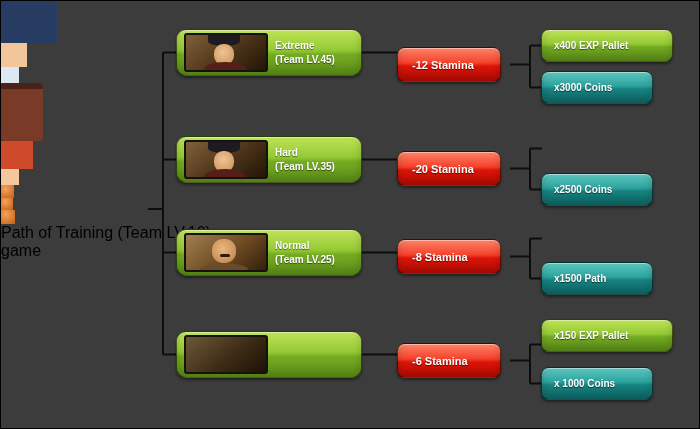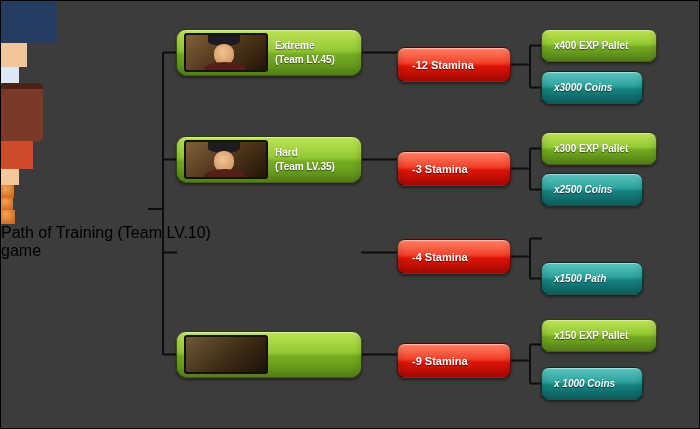--- a/index.html
+++ b/index.html
@@ -17,24 +17,24 @@
     border:1px solid rgba(0,0,0,.6);
     box-shadow:inset 0 1px 0 rgba(255,255,255,.45),inset 0 -6px 10px rgba(0,0,0,.18),0 2px 3px rgba(0,0,0,.45);
     color:#fff;font-weight:bold;text-shadow:0 1px 1px rgba(0,0,0,.55);
   }
   .green-bg{background:linear-gradient(to bottom,#bfe457 0%,#94c934 45%,#74aa22 55%,#629719 100%);}
   .red-bg{background:linear-gradient(to bottom,#ff8468 0%,#f4412b 45%,#dd1508 55%,#c00c03 100%);}
   .teal-bg{background:linear-gradient(to bottom,#5cc6bf 0%,#2da39e 45%,#178481 55%,#0f6f6d 100%);}
 
   .stage-node{left:175px;width:186px;height:47px;}
   .stage-text{display:flex;flex-direction:column;font-size:10px;line-height:14px;}
-  .stamina-node{left:396px;width:114px;height:35px;font-size:11px;border-radius:8px;}
+  .stamina-node{left:396px;width:104px;height:35px;font-size:11px;border-radius:8px;}
   .reward-node{left:540px;height:33px;font-size:10px;border-radius:8px;padding:3px 5px;}
-  .reward-exp{width:116px;}
-  .reward-coin{width:102px;font-style:italic;}
+  .reward-exp{width:132px;}
+  .reward-coin{width:112px;}
 
   
   .portrait{position:relative;flex:0 0 auto;width:80px;height:35px;border:2px solid #15120e;
     border-radius:3px;overflow:hidden;}
   .portrait .p-face{position:absolute;border-radius:45%;}
   .portrait .p-hat{position:absolute;background:#1d1b20;border-radius:0 0 45% 45%;}
   .portrait .p-body{position:absolute;border-radius:50% 50% 0 0;}
   .p-warrior{background:linear-gradient(140deg,#80603a 0%,#4c3319 55%,#221507 100%);}
   .p-warrior .p-face{left:28px;top:9px;width:20px;height:21px;background:radial-gradient(circle at 45% 40%,#f0c493,#c78e58);}
   .p-warrior .p-hat{left:22px;top:0;width:32px;height:11px;}
@@ -150,62 +150,67 @@
     </div>
     <div class="stage-text">
       <span>Hard</span>
       <span>(Team LV.35)</span>
     </div>
   </div>
   <div class="node red-bg stamina-node" style="top:150px">
     <div class="stamina-icon">
         <div class="bun"></div>
       </div>
-    <span>-3 Stamina</span>
-  </div>
-  <div class="node green-bg reward-node reward-exp" style="top:131px">
-    <div class="item-icon">
-        <div class="exp-swirl"></div>
-      </div>
-    <span>x300 EXP Pallet</span>
+    <span>-20 Stamina</span>
   </div>
   <div class="node teal-bg reward-node reward-coin" style="top:172px">
     <div class="item-icon">
         <div class="coin c1"></div>
         <div class="coin c2"></div>
       </div>
     <span>x2500 Coins</span>
   </div>
 
+  <div class="node green-bg stage-node" style="top:228px">
+    <div class="portrait p-brawler">
+      <div class="p-face"></div>
+      <div class="p-hat"></div>
+      <div class="p-body"></div>
+    </div>
+    <div class="stage-text">
+      <span>Normal</span>
+      <span>(Team LV.25)</span>
+    </div>
+  </div>
   <div class="node red-bg stamina-node" style="top:238px">
     <div class="stamina-icon">
         <div class="bun"></div>
       </div>
-    <span>-4 Stamina</span>
+    <span>-8 Stamina</span>
   </div>
   <div class="node teal-bg reward-node reward-coin" style="top:261px">
     <div class="item-icon">
         <div class="coin c1"></div>
         <div class="coin c2"></div>
       </div>
     <span>x1500 Path</span>
   </div>
 
   <div class="node green-bg stage-node" style="top:330px">
     <div class="portrait p-elder">
       <div class="p-face"></div>
       <div class="p-hat"></div>
       <div class="p-body"></div>
     </div>
   </div>
   <div class="node red-bg stamina-node" style="top:342px">
     <div class="stamina-icon">
         <div class="bun"></div>
       </div>
-    <span>-9 Stamina</span>
+    <span>-6 Stamina</span>
   </div>
   <div class="node green-bg reward-node reward-exp" style="top:318px">
     <div class="item-icon">
         <div class="exp-swirl"></div>
       </div>
     <span>x150 EXP Pallet</span>
   </div>
   <div class="node teal-bg reward-node reward-coin" style="top:366px">
     <div class="item-icon">
         <div class="coin c1"></div>

